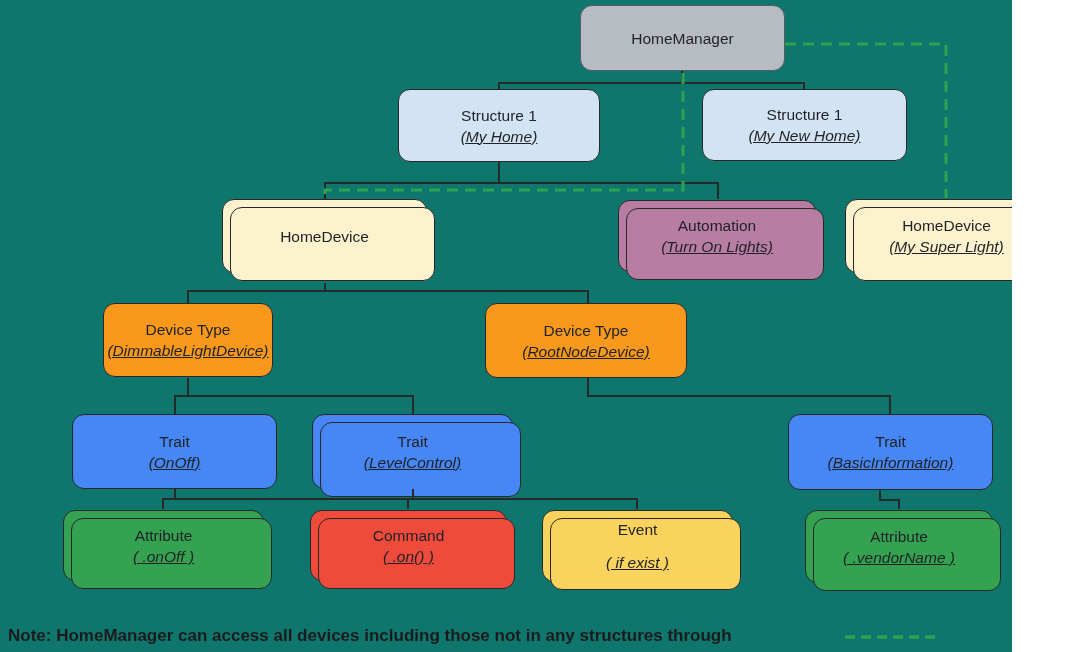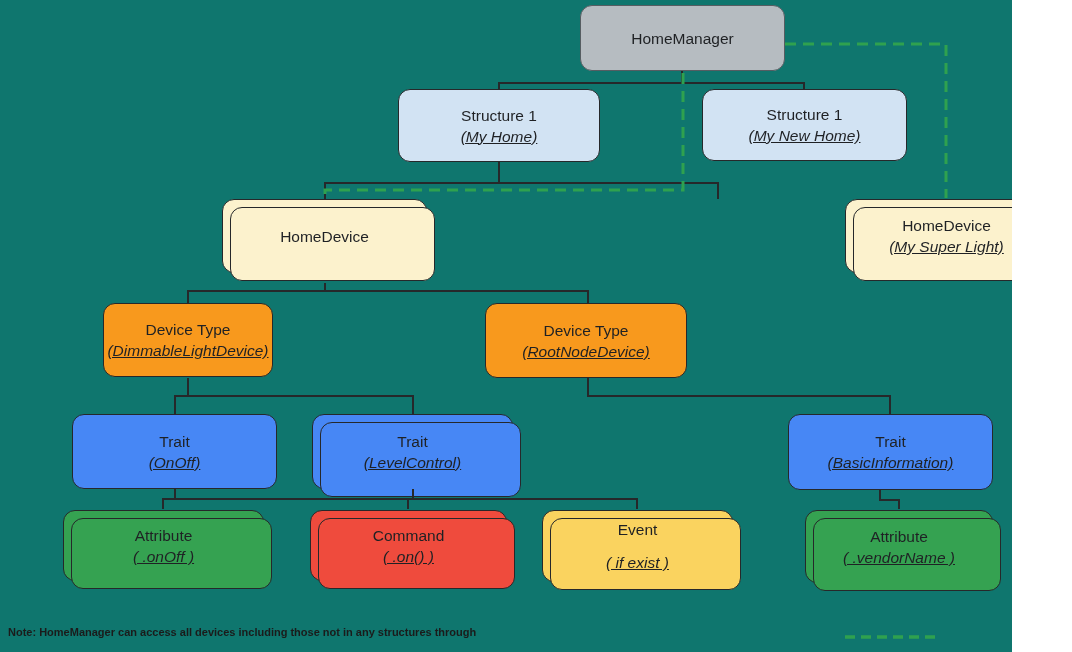--- a/index.html
+++ b/index.html
@@ -25,21 +25,21 @@
   .c-bluel {--bg:#d2e3f3;}
   .c-cream {--bg:#fcf2cd;}
   .c-mauve {--bg:#b77da3;}
   .c-orange{--bg:#f8991d;}
   .c-blue  {--bg:#4787f5;}
   .c-green {--bg:#35a251;}
   .c-red   {--bg:#ef4b3d;}
   .c-yellow{--bg:#fad35f;}
   .note{
     position:absolute; left:8px; top:626px; z-index:2;
-    font-size:11px; font-weight:bold; color:#1b1b1b; white-space:nowrap;
+    font-size:17px; font-weight:bold; color:#1b1b1b; white-space:nowrap;
   }
 </style>
 </head>
 <body>
 
 <div class="canvas">
 
   <svg class="wires" width="1072" height="652" viewBox="0 0 1072 652">
     <g stroke="#26282a" stroke-width="2" fill="none">
       <path d="M682 71 V83 M499 89 V83 H804 V89"></path>
@@ -69,20 +69,24 @@
 
   <div class="node c-bluel" style="left:702px;top:89px;width:205px;height:72px;">
     <div class="t">Structure 1</div>
     <div class="s">(My New Home)</div>
   </div>
 
   <div class="node c-cream stacked" style="left:222px;top:199px;width:205px;height:74px;">
     <div class="t">HomeDevice</div>
   </div>
 
+  <div class="node c-mauve stacked" style="left:618px;top:200px;width:198px;height:72px;">
+    <div class="t">Automation</div>
+    <div class="s">(Turn On Lights)</div>
+  </div>
 
   <div class="node c-cream stacked" style="left:845px;top:199px;width:203px;height:74px;">
     <div class="t">HomeDevice</div>
     <div class="s">(My Super Light)</div>
   </div>
 
   <div class="node c-orange" style="left:103px;top:303px;width:170px;height:74px;">
     <div class="t">Device Type</div>
     <div class="s">(DimmableLightDevice)</div>
   </div>

